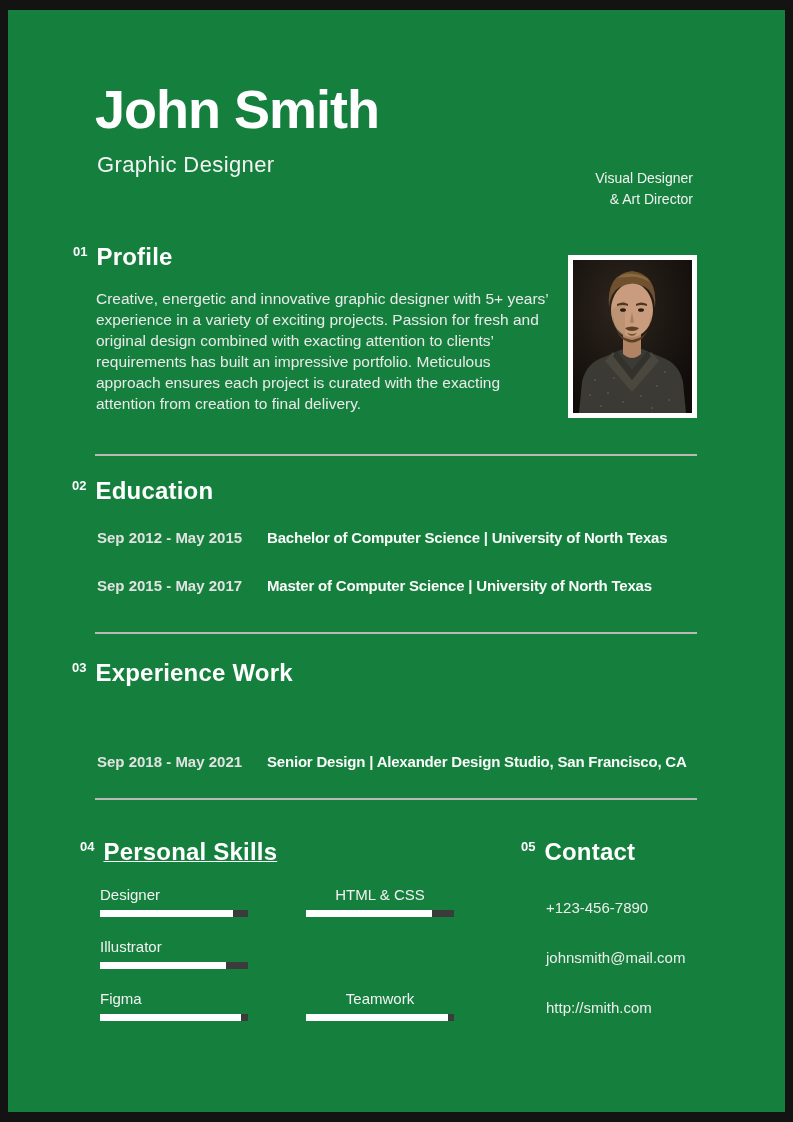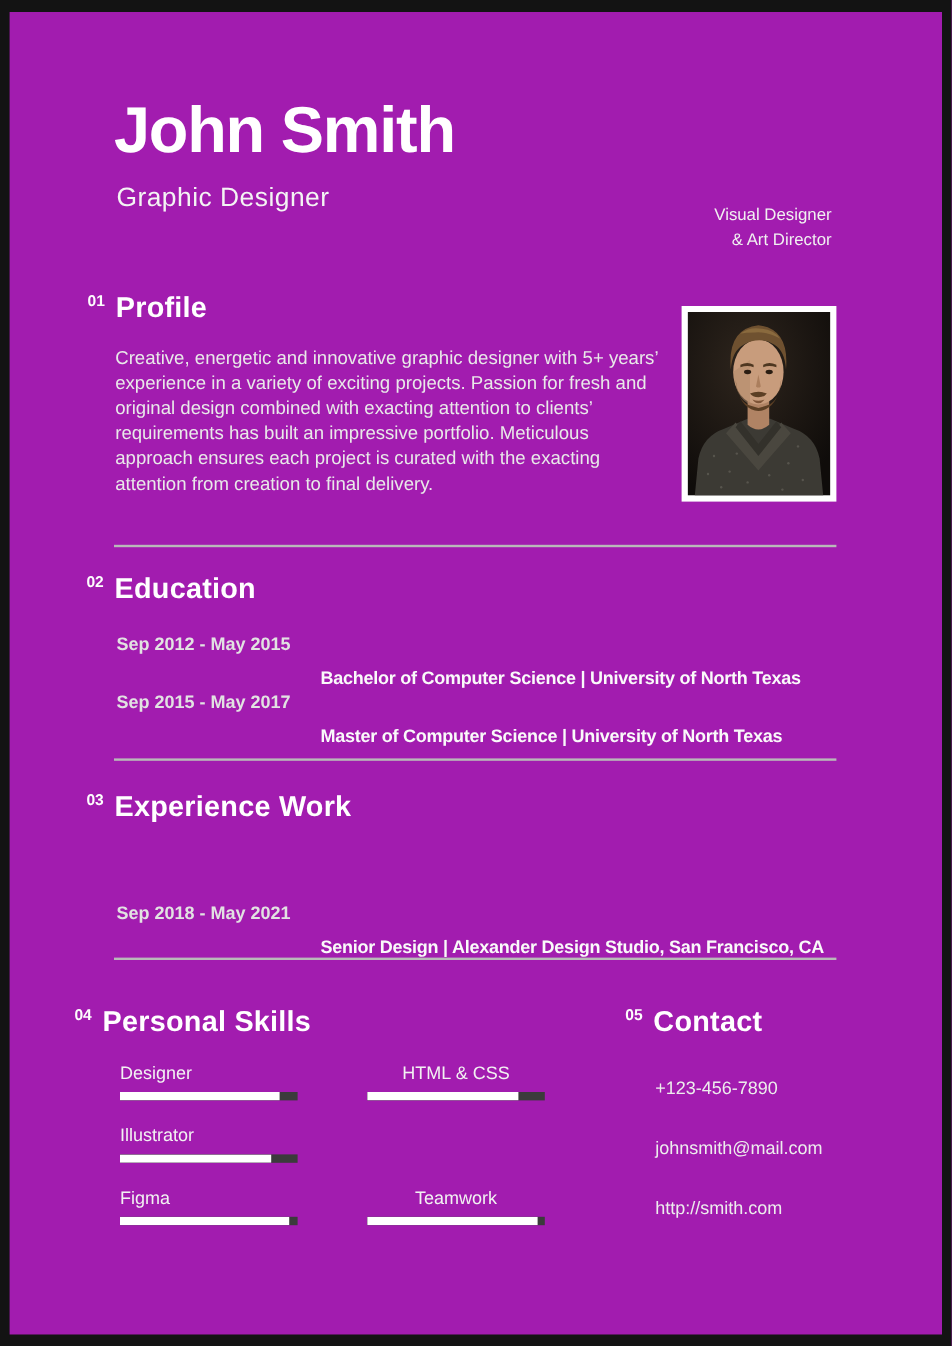--- a/index.html
+++ b/index.html
@@ -1,18 +1,18 @@
 <!DOCTYPE html>
 <html><head>
 <meta charset="utf-8">
 <style>
   html,body { margin:0; padding:0; background:#212121; }
   .page {
     position:relative; width:793px; height:1122px;
-    background:#a21caf; overflow:hidden;
+    background:#15803d; overflow:hidden;
     font-family:"Liberation Sans", sans-serif;
     color:#e9e9e9;
   }
   .frame {
     position:absolute; inset:0; box-sizing:border-box;
     border-top:10px solid #131313; border-bottom:10px solid #131313;
     border-left:8px solid #131313; border-right:8px solid #131313;
     pointer-events:none; z-index:5;
   }
   
@@ -34,21 +34,21 @@
   
   .sec-head { position:absolute; color:#ffffff; white-space:nowrap; }
   .sec-num {
     display:inline-block; font-size:13px; font-weight:700;
     position:relative; top:-9px; margin-right:9px; color:#fdfdfd;
   }
   .sec-title { font-size:24px; font-weight:800; letter-spacing:.2px; }
   .hd-profile    { left:73px;  top:243px; }
   .hd-education  { left:72px;  top:477px; }
   .hd-experience { left:72px;  top:659px; }
-  .hd-skills     { left:62px;  top:838px; }
+  .hd-skills     { left:80px;  top:838px;text-decoration:underline; }
   .hd-contact    { left:521px; top:838px; }
 
   
   .profile-body {
     position:absolute; left:96px; top:288px; width:456px;
     font-size:15.5px; line-height:21px; color:#e9e9e9;
   }
   .photo {
     position:absolute; left:568px; top:255px; width:129px; height:163px;
     background:#ffffff; padding:5px; box-sizing:border-box;
@@ -58,21 +58,21 @@
   
   .divider {
     position:absolute; left:95px; width:602px; height:2px;
     background:#b9b9b9;
   }
   .dv1 { top:454px; } .dv2 { top:632px; } .dv3 { top:798px; }
 
   
   .row { position:absolute; left:97px; font-size:15px; white-space:nowrap; display:flex; }
   .row-dates { width:170px; flex:0 0 170px; color:#e2e2e2; font-weight:700; }
-  .row-desc  { font-weight:700; color:#fafafa; letter-spacing:-.2px;margin-top:28px; }
+  .row-desc  { font-weight:700; color:#fafafa; letter-spacing:-.2px; }
   .edu1 { top:529px; } .edu2 { top:577px; }
   .exp1 { top:706px; } .exp2 { top:753px; }
 
   
   .skill { position:absolute; width:148px; }
   .skill-label { font-size:15px; line-height:17px; color:#f2f2f2; }
   .skill-track {
     margin-top:7px; width:148px; height:7px; background:#3b3b3b;
     overflow:hidden;
   }

